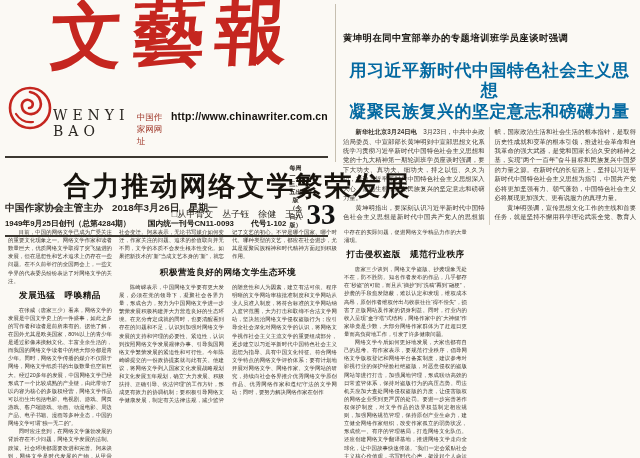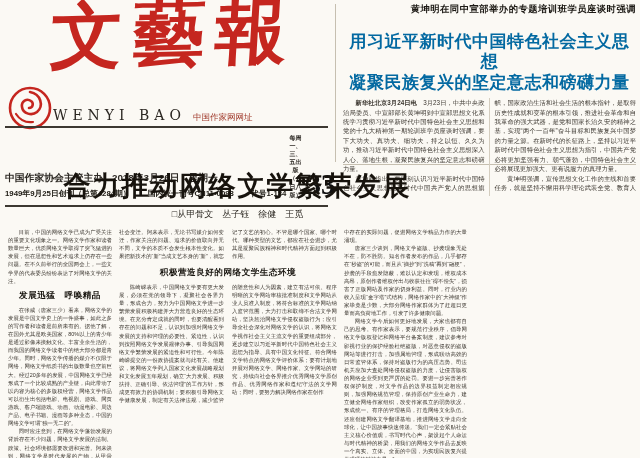--- a/index.html
+++ b/index.html
@@ -8,35 +8,35 @@
   body{ background:#ddd; font-family:"Liberation Sans",sans-serif; }
   .page{ position:relative; width:640px; height:458px; background:#fbf9f4; overflow:hidden; color:var(--ink); }
 
   
   .mast{ position:absolute; left:0; top:0; width:332px; height:166px; }
   .calligraphy{ position:absolute; left:46px; top:-8px; width:256px; text-align:center;
       font-family:"DejaVu Serif",serif; font-weight:bold; font-size:72px; line-height:1.15;
       color:var(--red); letter-spacing:10px; transform:skewX(-5deg) rotate(-1.5deg); }
   .logo{ position:absolute; left:6px; top:84px; }
   .infobar{ position:absolute; left:5px; right:4px; top:106px; }
-  .row1{ display:flex; align-items:baseline; gap:7px; padding:1px 0 2px 48px; border-bottom:2px solid #3c3831; }
+  .row1{ display:flex; align-items:baseline; gap:7px; padding:1px 0 8px 48px; border-bottom:2px solid #3c3831; }
   .latin{ font-family:"DejaVu Serif",serif; font-size:14px; letter-spacing:5px; color:#2b2722; }
   .site-label{ color:var(--darkred); font-weight:normal; font-size:8.5px; }
   .site-url{ font-weight:bold; font-size:10.5px; color:#15120e; letter-spacing:0.2px; }
   .row23wrap{ display:flex; align-items:flex-end; border-bottom:2px solid #3c3831; padding:6px 0; }
   .rows{ flex:1; }
   .row2{ display:flex; gap:9px; font-weight:bold; font-size:9.8px; white-space:nowrap; }
   .row3{ display:flex; gap:17px; font-weight:bold; font-size:7.8px; margin-top:3px; white-space:nowrap; color:#232019;}
   .schedule{ font-size:6px; line-height:1.35; text-align:center; font-weight:bold; padding:0 3px; }
   .pageno{ font-family:Liberation Serif, serif; font-weight:bold; font-size:29px; line-height:1; padding:0 6px 0 2px; color:#111; }
   .vdiv{ position:absolute; left:335px; top:4px; width:1px; height:158px; background:var(--rule); }
 
   
   .toparticle{ position:absolute; left:343px; top:3px; width:293px; height:162px; border-bottom:1px solid var(--rule); }
-  .kicker{ text-align:right; font-weight:bold; font-size:9.3px; letter-spacing:0.5px; color:#1c1914; }
+  .kicker{ text-align:left; font-weight:bold; font-size:9.3px; letter-spacing:0.5px; color:#1c1914;margin-top:29px; }
   .tophead{ text-align:center; font-weight:900; font-size:17px; line-height:1.2; letter-spacing:0.5px; color:#0369a1; margin:16px 0 5px; }
   .tbody{ height:98px; overflow:hidden; columns:2; column-gap:10px; column-rule:1px solid #d4cdbf;
       font-size:6.3px; line-height:1.5; text-align:justify; color:#3a352e; }
   .tbody p{ text-indent:2em; }
 
   
   .mainwrap{ position:absolute; left:0; top:168px; width:640px; height:290px; display:flex;flex-direction:column; }
   .mainarticle{ width:472px; padding:0 5px 0 8px; }
   .mainhead{ text-align:center; font-weight:900; font-size:27px; letter-spacing:2px; color:#17130d; }
   .byline{ text-align:center; font-size:9px; color:#2c2822; margin:4px 0 7px; }
@@ -68,32 +68,33 @@
     <div class="calligraphy">文藝報</div>
     <svg class="logo" width="48" height="48" viewBox="0 0 48 48">
       <circle cx="24" cy="24" r="20" fill="none" stroke="#c5261f" stroke-width="2.6"></circle>
       <path d="M24 8 C 35 10 38 22 31 28 C 26 32 17 30 16 23 C 15 17 21 14 25 17 C 28 19 27 24 23 24" fill="none" stroke="#c5261f" stroke-width="2.6" stroke-linecap="round"></path>
       <path d="M10 30 C 14 36 20 39 27 38" fill="none" stroke="#c5261f" stroke-width="2.2" stroke-linecap="round"></path>
     </svg>
     <div class="infobar">
       <div class="row1">
         <span class="latin">WENYI BAO</span>
         <span class="site-label">中国作家网网址</span>
+        <span class="site-url">http://www.chinawriter.com.cn</span>
       </div>
       <div class="row23wrap">
         <div class="rows">
           <div class="row2">
             <span>中国作家协会主管主办</span>
             <span>2018年3月26日</span>
             <span>星期一</span>
           </div>
           <div class="row3">
             <span>1949年9月25日创刊（总第4284期）</span>
             <span>国内统一刊号CN11-0093</span>
-            <span>代号1-134</span>
+            <span>代号1-102</span>
           </div>
         </div>
         <div class="schedule">
           <div>每周一、三、五出版</div>
           <div>（今日八版）</div>
         </div>
         <div class="pageno">33</div>
       </div>
     </div>
   </div>
@@ -129,20 +130,21 @@
           <div class="g-top">
             <p class="cont">社会变迁。阿来表示，无论书写媒介如何变迁，作家关注的问题、追求的价值取向并无不同，文学的本质不会发生根本性变化。如果把新技术的“新”当成文艺本身的“新”，就忘记了文艺的初心。不管是哪个国家、哪个时代、哪种类型的文艺，都应在社会进步，尤其是凝聚民族精神和时代精神方面起到积极作用。</p>
           </div>
           <div class="subhead">积极营造良好的网络文学生态环境</div>
           <div class="g-bottom">
             <p>陈崎嵘表示，中国网络文学要有更大发展，必须在党的领导下，凝聚社会各界力量，形成合力，努力为中国网络文学进一步繁荣发展积极构建并大力营造良好的生态环境。在充分肯定成就的同时，也要清醒看到存在的问题和不足，认识到加强对网络文学发展的支持和管理的必要性、紧迫性，认识到按照网络文学发展规律办事、引导我国网络文学繁荣发展的紧迫性和可行性。今年陈崎嵘提交的一份政协提案就与此有关。他建议，将网络文学列入国家文化发展战略规划和文化发展五年规划，确立“大力发展、积极扶持、正确引导、依法管理”的工作方针，形成更有效力的协调机制；要积极引导网络文学健康发展，制定有关法律法规，减少监管的随意性和人为因素，建立有法可依、程序明晰的文学网站审核批准制度和文学网站从业人员准入制度，将符合标准的文学网站纳入监管范围，大力打击和取缔不合法文学网站，坚决惩治网络文学侵权盗版行为；应引导全社会深化对网络文学的认识，将网络文学视作社会主义主流文学的重要组成部分，逐步建立以习近平新时代中国特色社会主义思想为指导、具有中国文化特征、符合网络文学特点的网络文学评价体系；要有计划地开展对网络文学、网络作家、文学网站的研究，持续向社会各界推介优秀网络文学原创作品、优秀网络作家和遵纪守法的文学网站；同时，要努力解决网络作家在创作</p>
           </div>
         </div>
         <div class="c4">
           <p class="cont">中存在的实际问题，促进网络文学精品力作的大量涌现。</p>
+          <div class="subhead">打击侵权盗版　规范行业秩序</div>
           <p>唐家三少谈到，网络文学盗版、抄袭现象无处不在，防不胜防。知名作者发布的作品，几乎都存在“秒盗”的可能，而且从“摘抄”到“洗稿”再到“融梗”，抄袭的手段愈发隐蔽，难以认定和发现，维权成本高昂，原创作者维权付出与收获往往“得不偿失”，损害了正版网站及作家的切身利益。同时，行业内的收入呈现“金字塔”式结构，网络作家中的“大神级”作家毕竟是少数，大部分网络作家群体为了赶超日更量而高负荷地工作，引发了许多健康问题。</p>
           <p>网络文学今后如何更好地发展，大家也都有自己的思考。有作家表示，要规范行业秩序，倡导网络文学版权登记和网络平台备案制度，建议参考对影视行业的保护经验杜绝盗版，对恶意侵权的盗版网站等进行打击，加强属地管理，形成联动高效的日常监管体系，保持对盗版行为的高压态势。司法机关应加大查处网络侵权盗版的力度，让侵害版权的网络企业受到更严厉的处罚。要进一步完善著作权保护制度，对文学作品的边界权益制定相应规则，加强网络规范管理，保持原创产业生命力，建立健全网络作家组织，改变作家孤立的弱势状况，形成统一、有序的管理格局，打造网络文化队伍。还应创建网络文学翻译基地，推进网络文学走向全球化，让中国故事快速传递。“我们一定会紧贴社会主义核心价值观，书写时代心声，架设起个人命运与时代精神的桥梁，用我们的网络文学作品去反映一个真实、立体、全面的中国，为实现民族复兴提供强硬的精神力量。”</p>
         </div>
       </div>
     </section>
 
     <aside class="rightarticle">
       <div class="v-kicker">文学界座谈诗集《大地的回声》</div>
       <div class="v-headline">抒写绿水青山间的诗意栖居</div>
       <p class="rp"><b>本报讯（记者　李晓晨）　</b><span>近日，由浙江教育出版社出版的诗集《大地的回声》正式与读者见面。3月11日，由浙江出版联合集团、中国科学报社、人民文学杂志社共同主办的“绿水青山就是金山银山——诗集《大地的回声》出版座谈会”在京举行。中国作协副主席吉狄马加为该书作序，中国作协副主席徐贵祥、中国作协网络文学委员会主任陈崎嵘、浙江出版联合集团党委书记童健、中国科学报社社长兼总编辑陈鹏，以及诗歌评论作者叶舟、王久辛、曹宇翔、姜念光、汪剑钊、洪烛、陆梅等参加活动。座谈会由《人民文学》主编施战军主持。</span></p>

